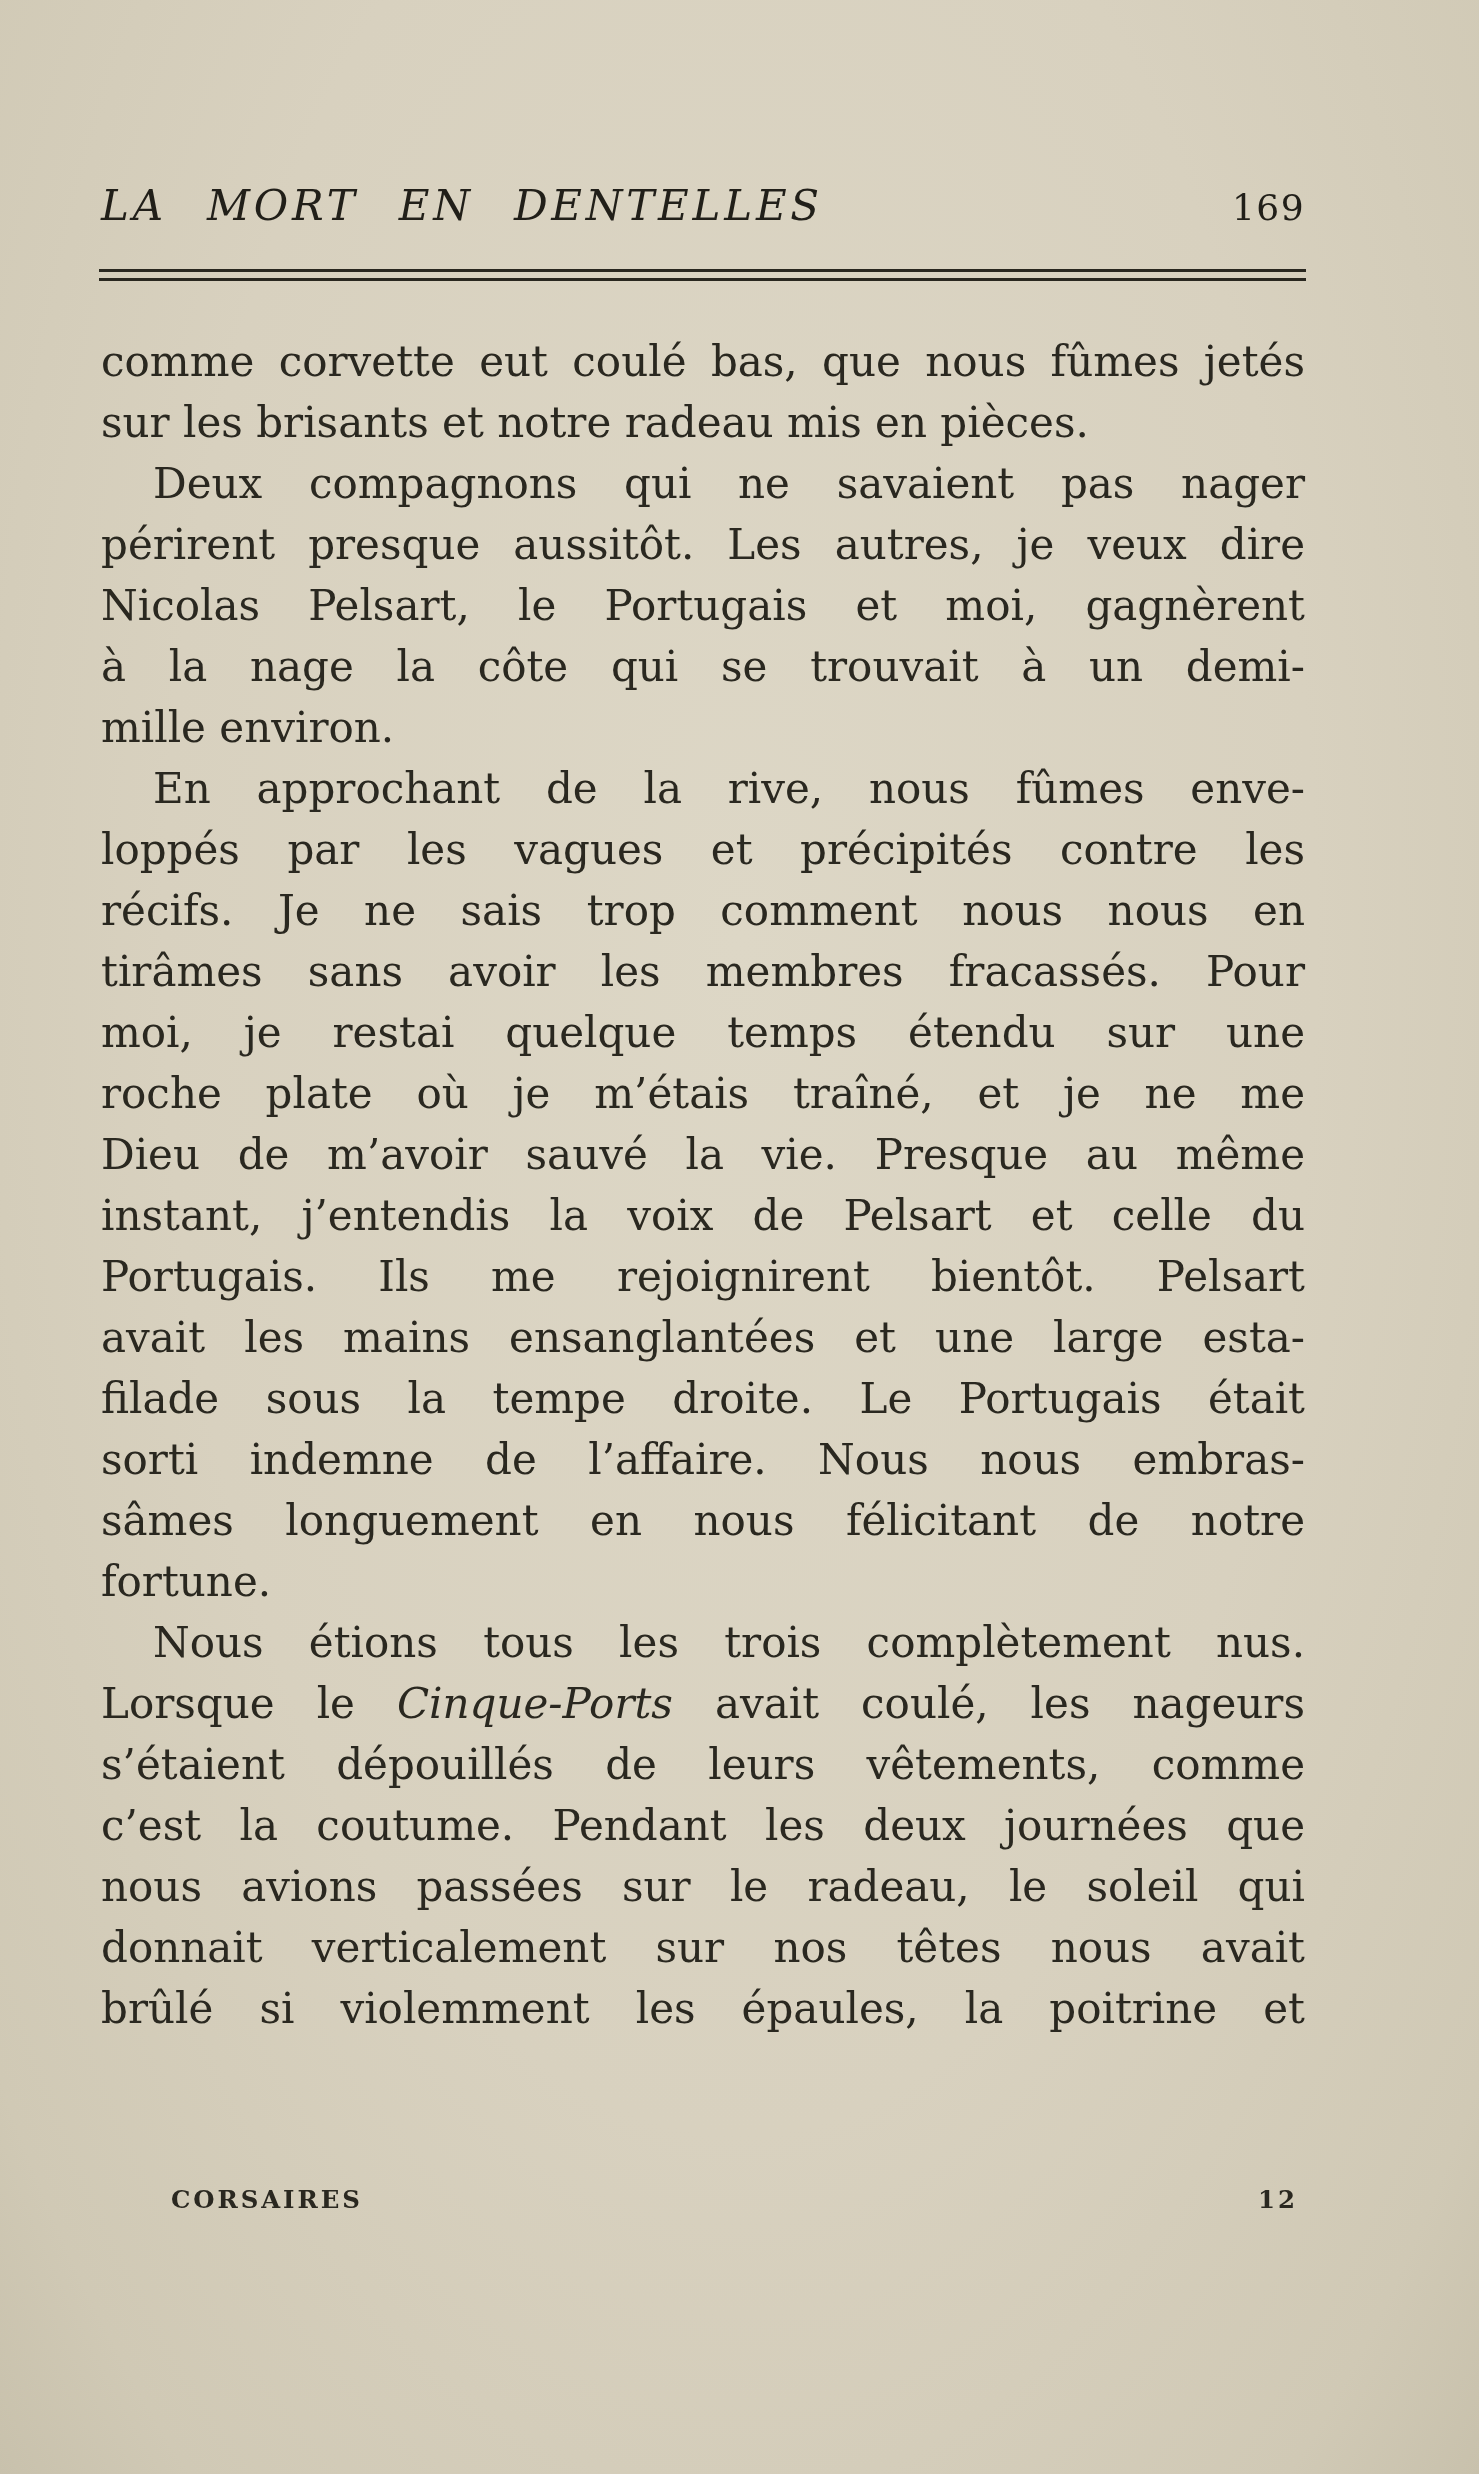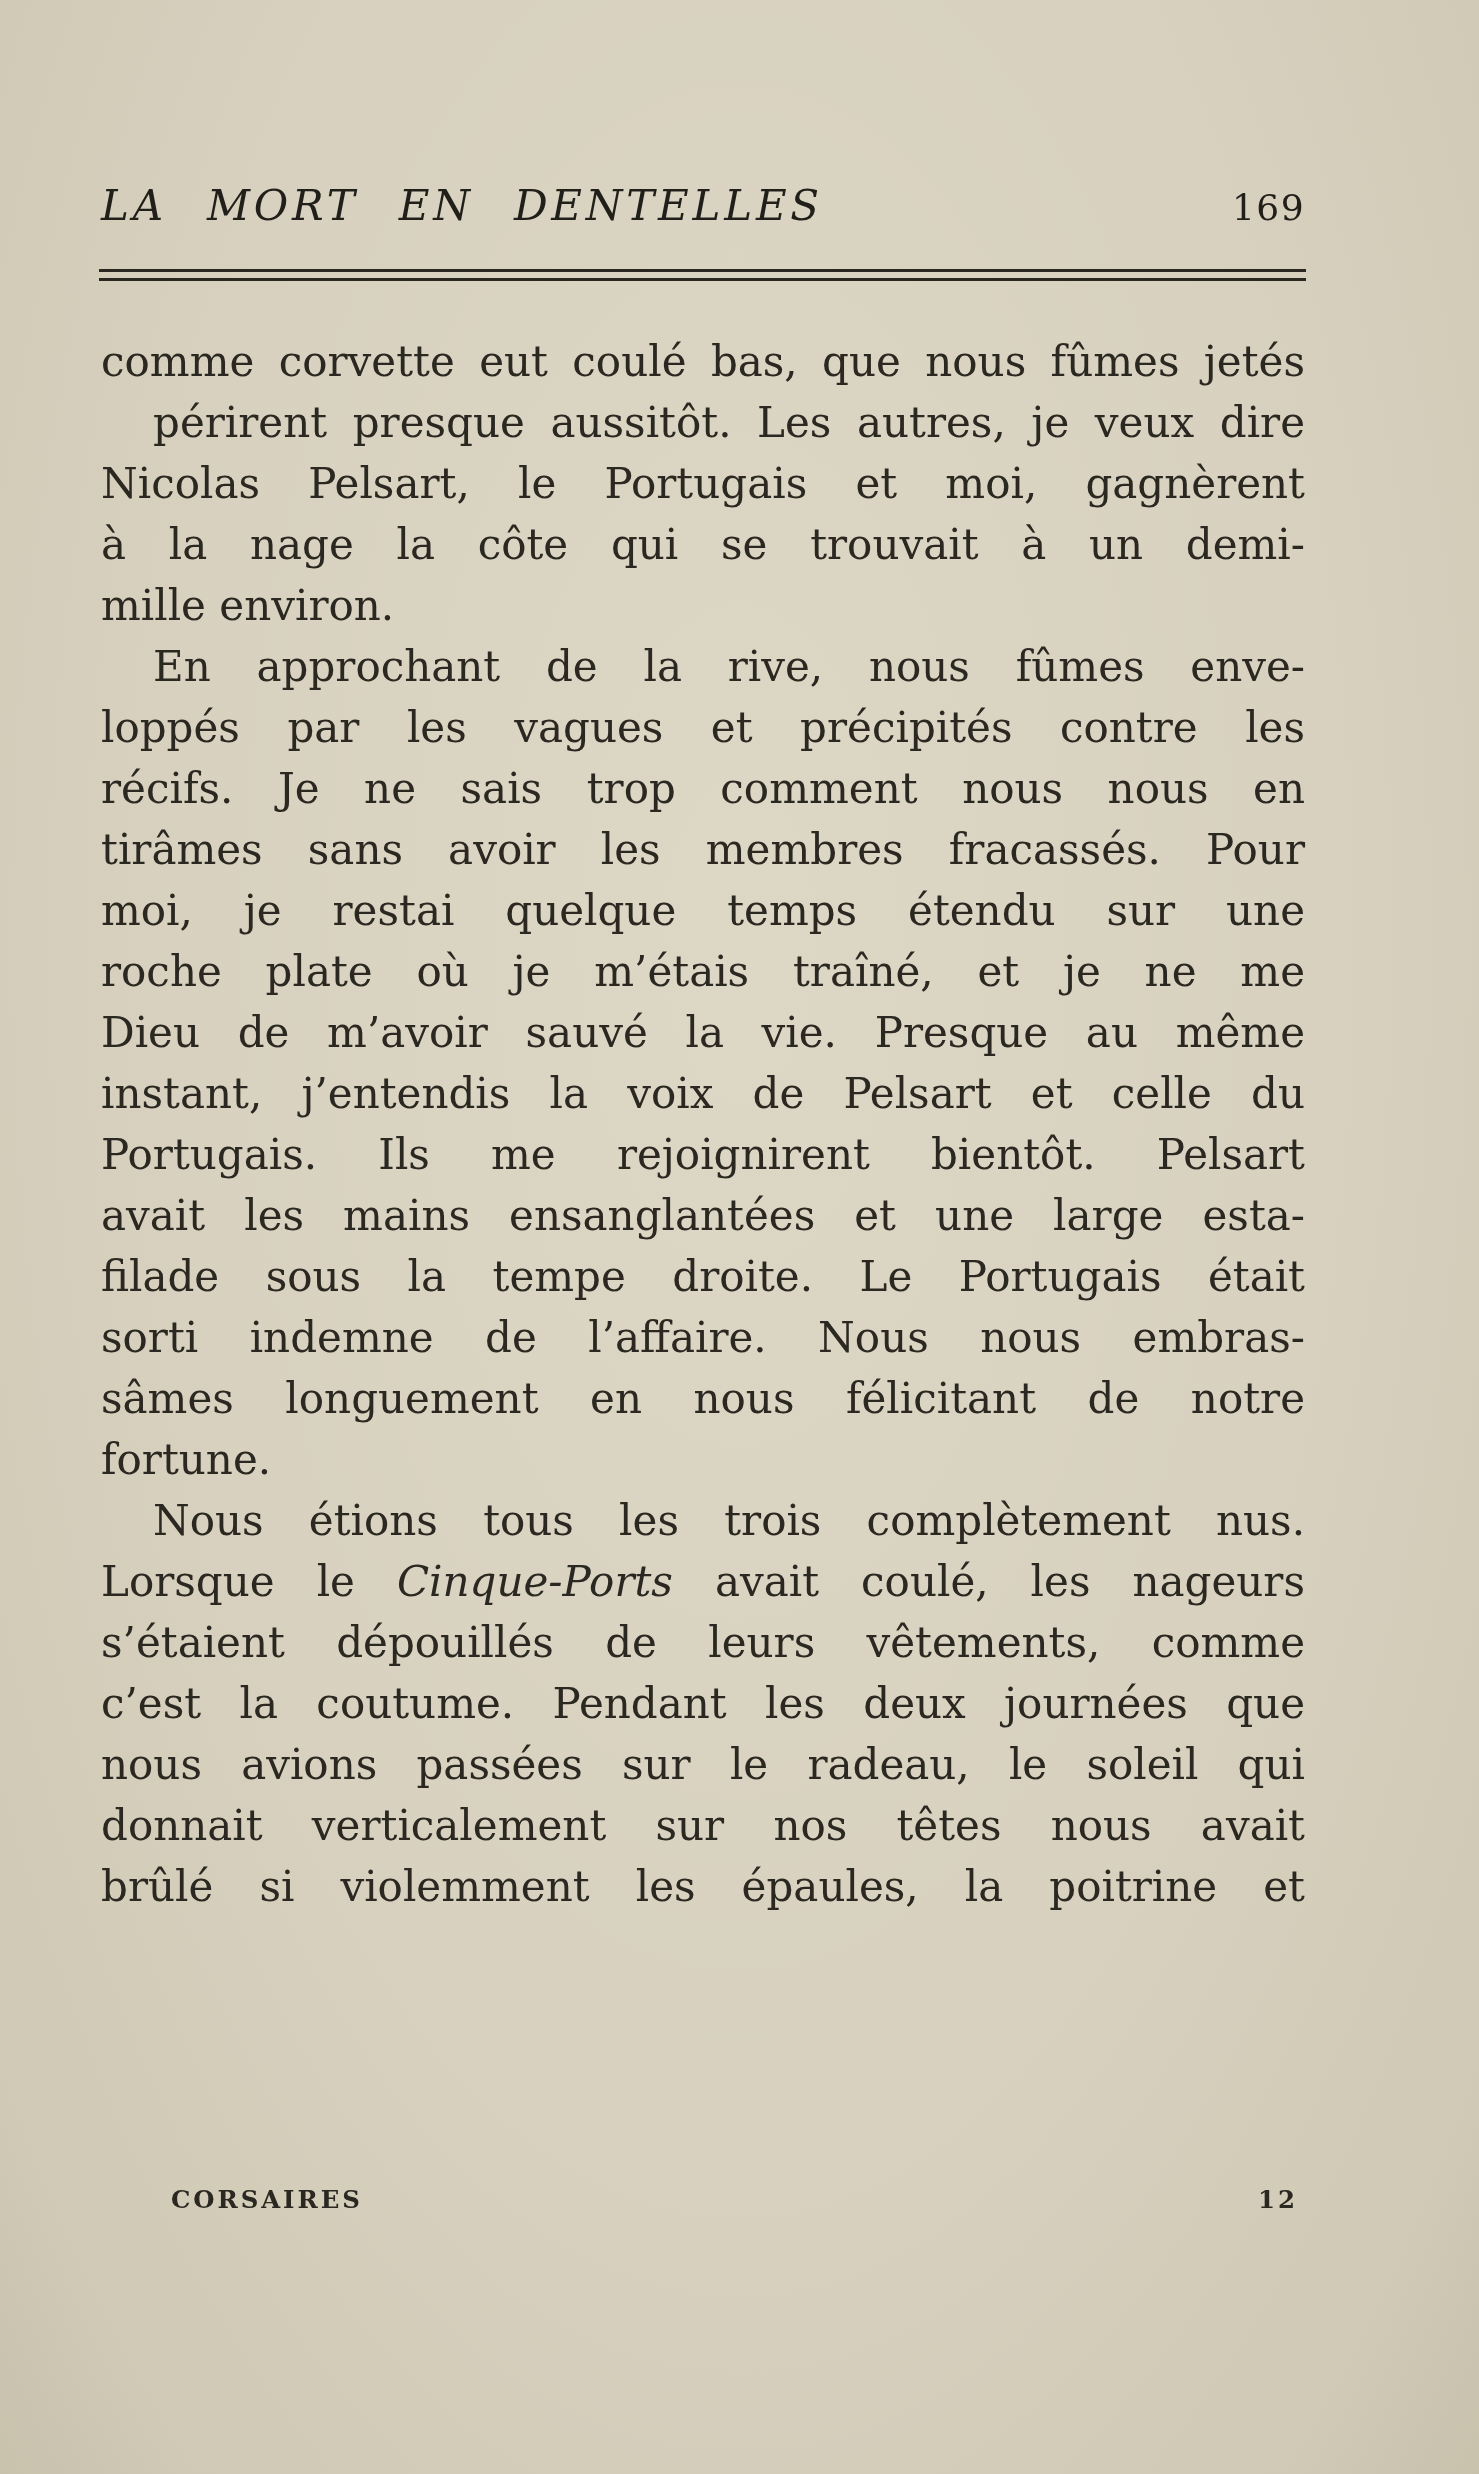--- a/index.html
+++ b/index.html
@@ -98,22 +98,24 @@
   <div class="running-head">
     <span class="running-title">LA MORT EN DENTELLES</span>
     <span class="running-pageno">169</span>
   </div>
 
   <div class="head-rule"></div>
 
   <div class="page-body">
       <div class="para">
         <div class="line"><span>comme corvette eut coulé bas, que nous fûmes jetés</span></div>
+        <div class="line last"><span>sur les brisants et notre radeau mis en pièces.</span></div>
       </div>
       <div class="para indent">
+        <div class="line"><span>Deux compagnons qui ne savaient pas nager</span></div>
         <div class="line"><span>périrent presque aussitôt. Les autres, je veux dire</span></div>
         <div class="line"><span>Nicolas Pelsart, le Portugais et moi, gagnèrent</span></div>
         <div class="line"><span>à la nage la côte qui se trouvait à un demi-</span></div>
         <div class="line last"><span>mille environ.</span></div>
       </div>
       <div class="para indent">
         <div class="line"><span>En approchant de la rive, nous fûmes enve-</span></div>
         <div class="line"><span>loppés par les vagues et précipités contre les</span></div>
         <div class="line"><span>récifs. Je ne sais trop comment nous nous en</span></div>
         <div class="line"><span>tirâmes sans avoir les membres fracassés. Pour</span></div>

